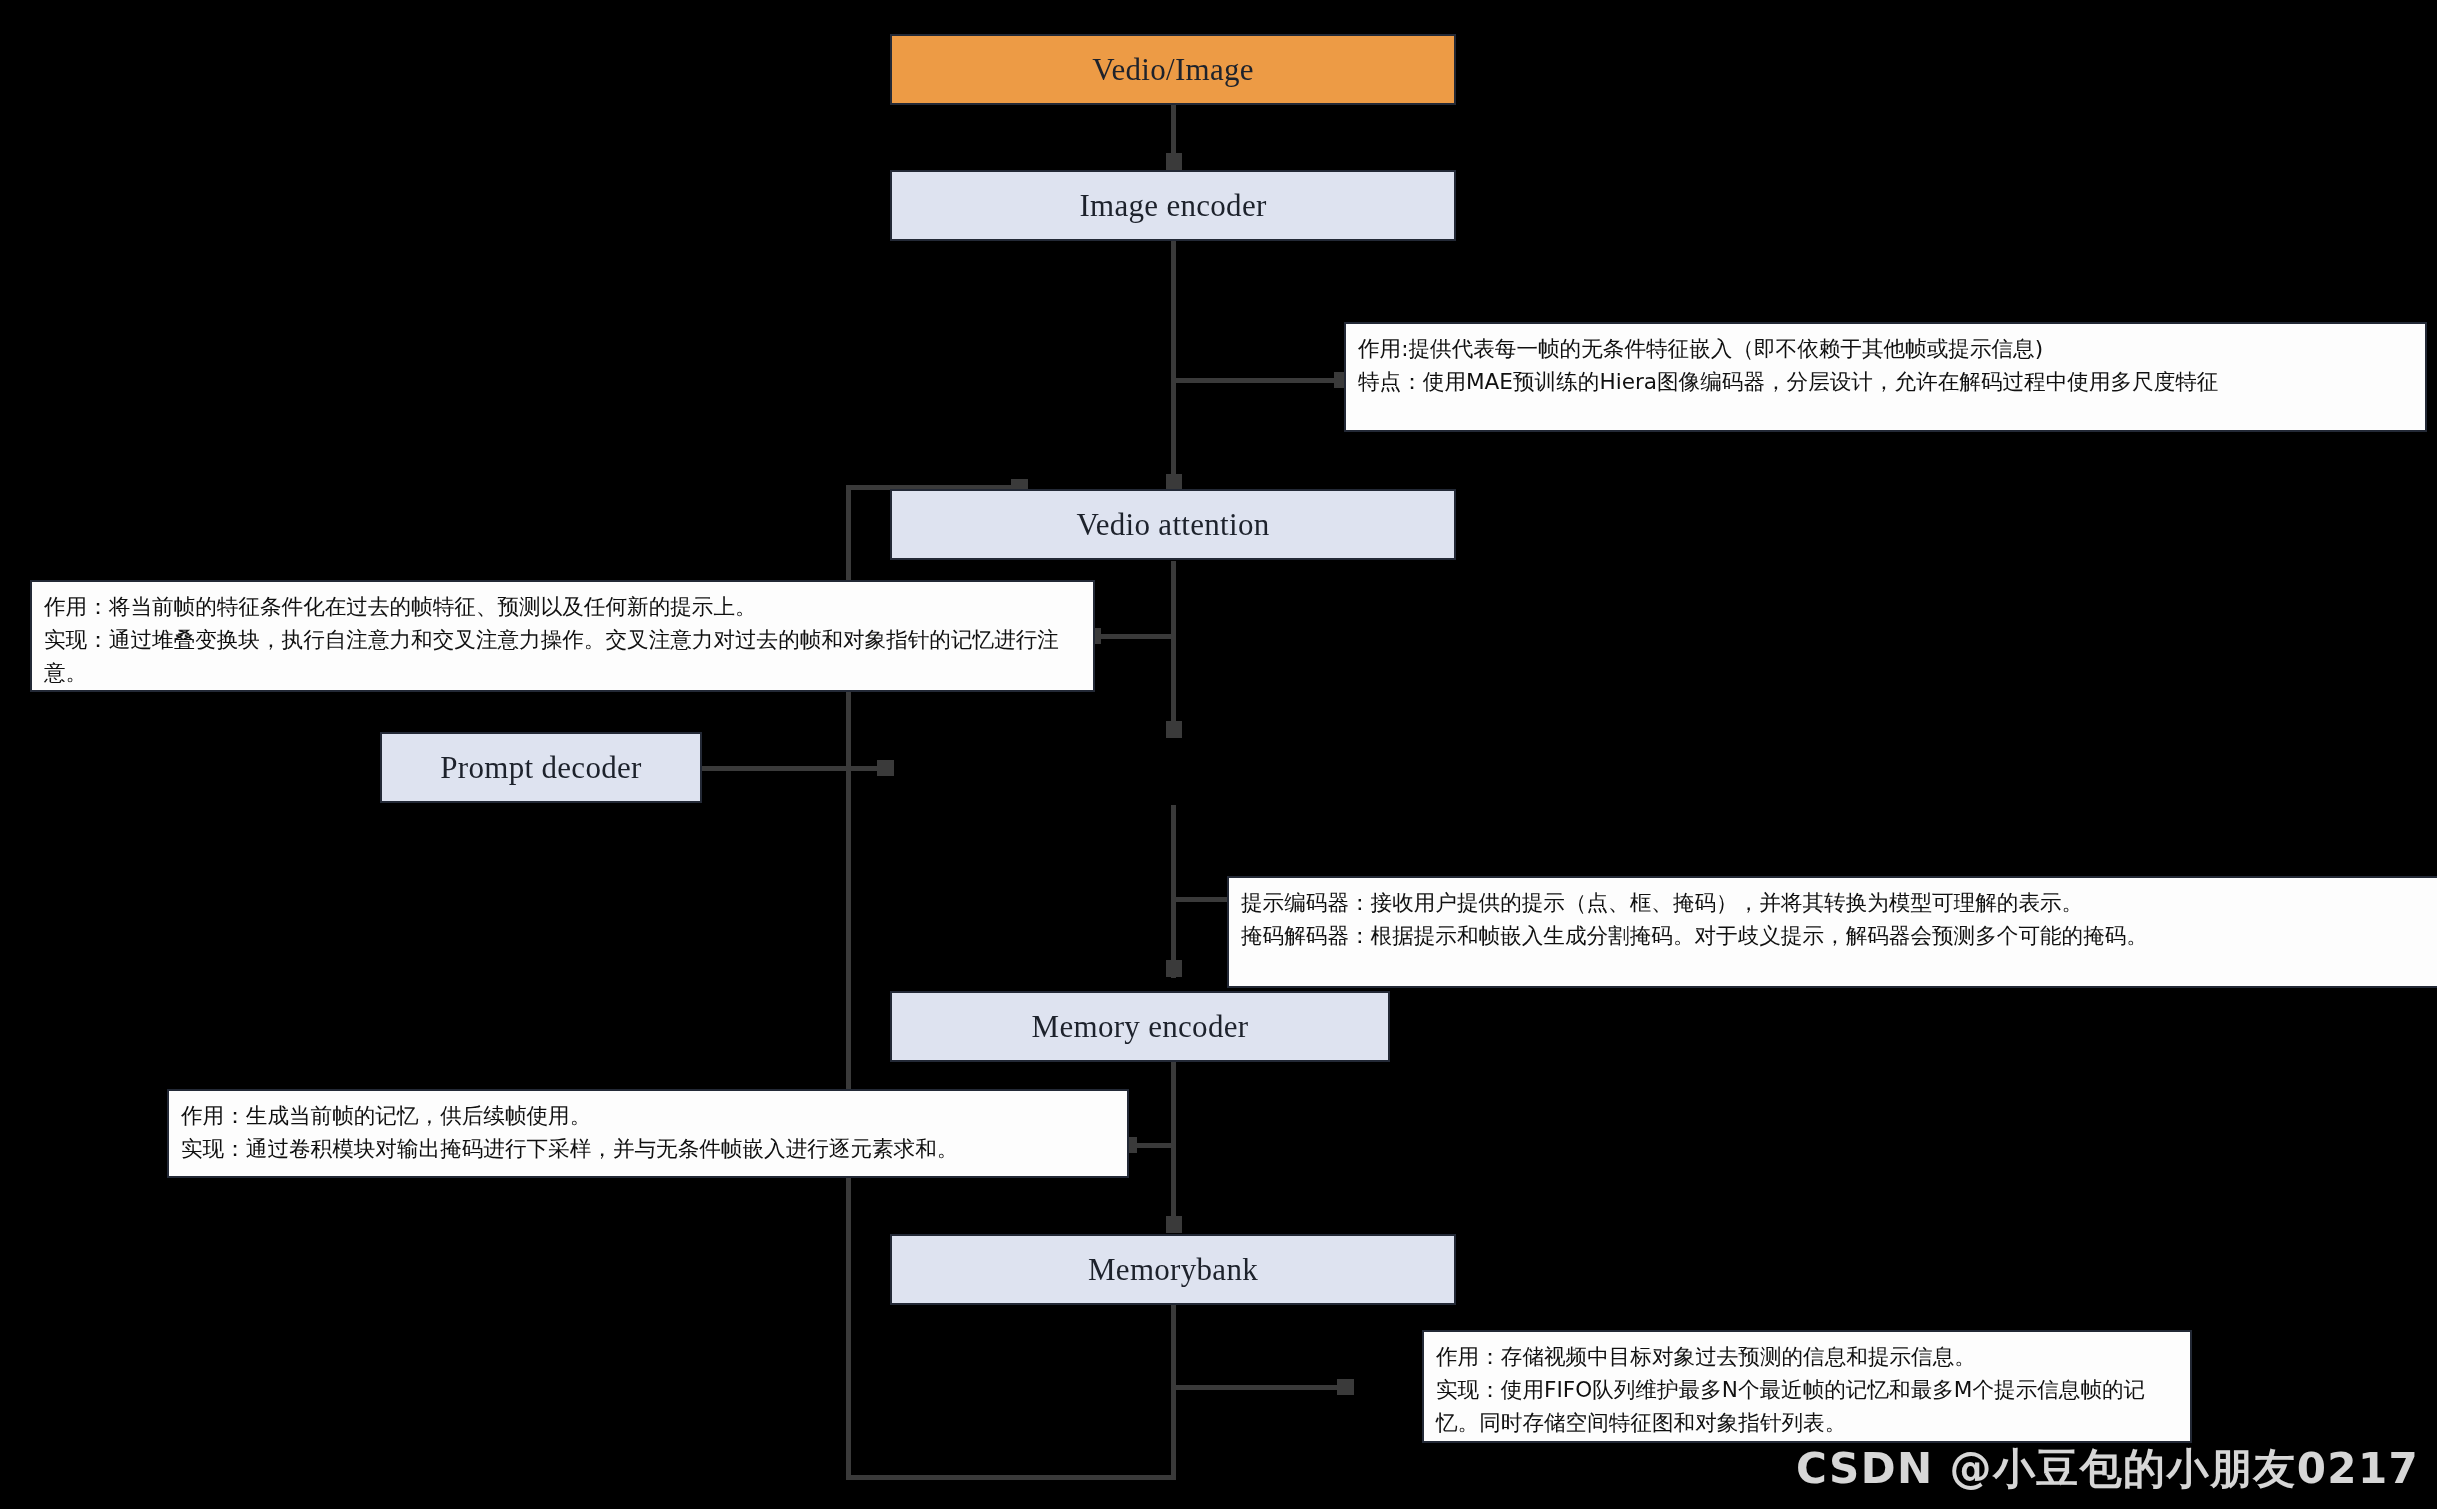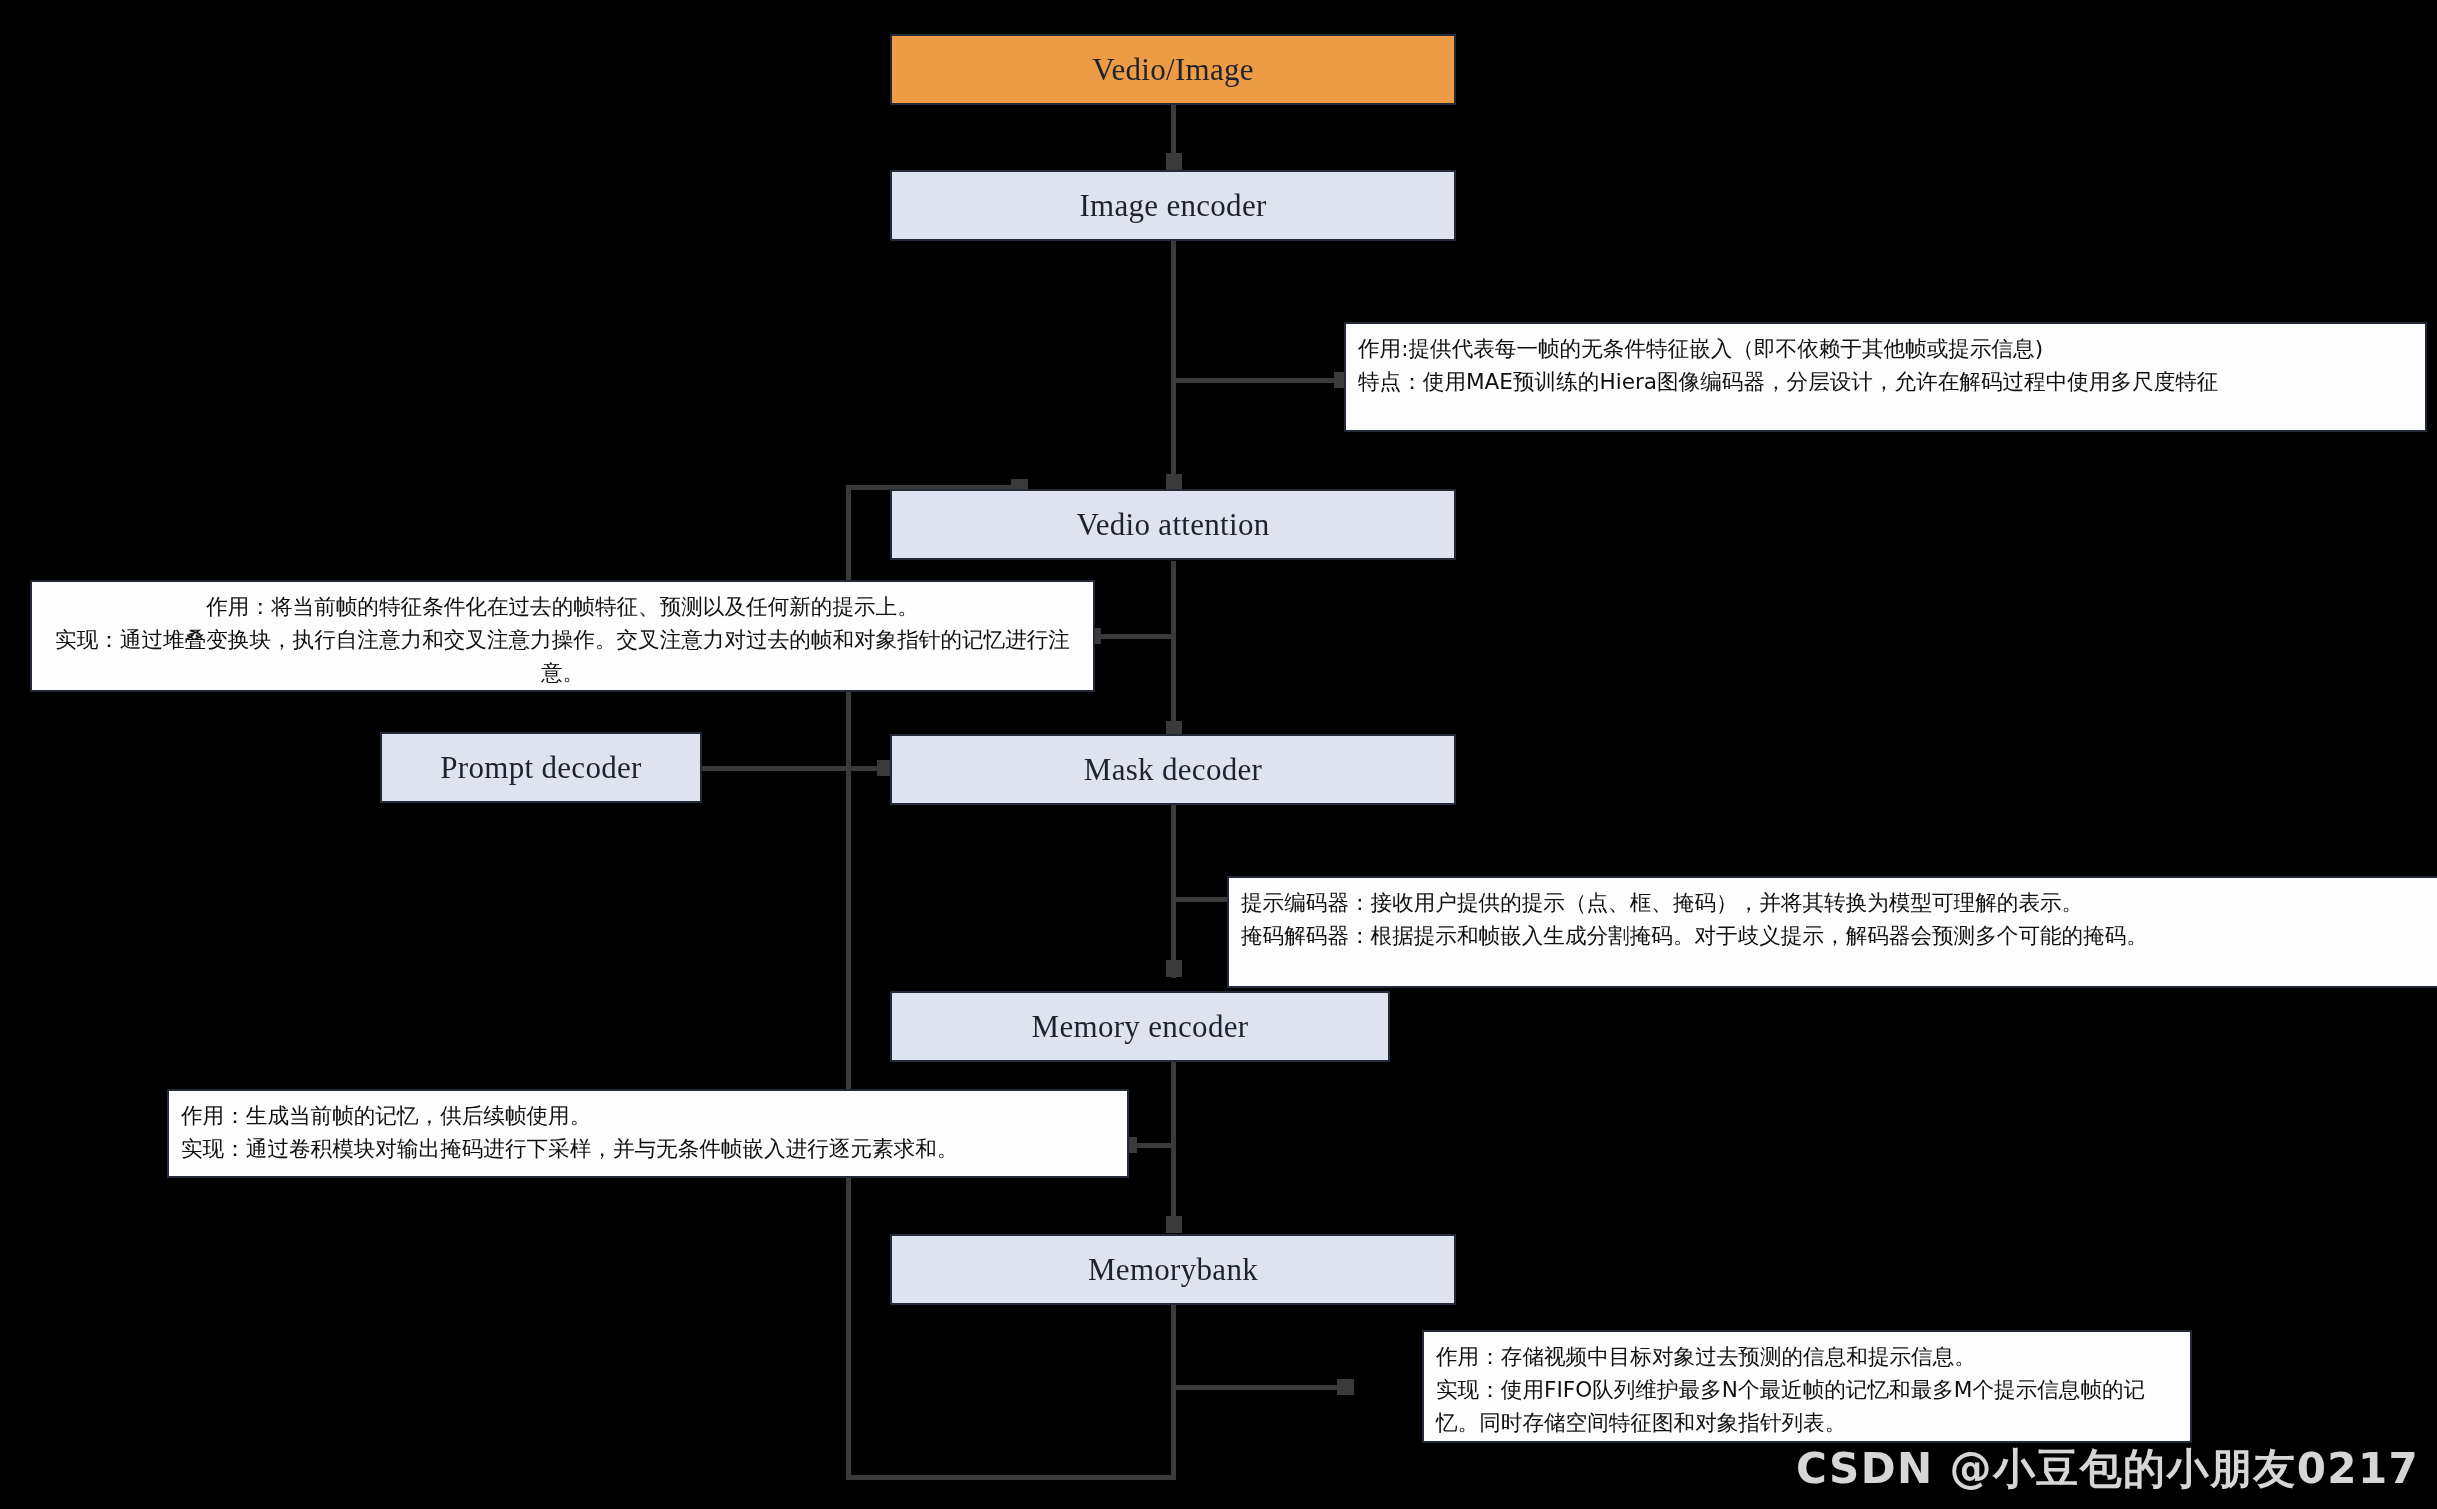--- a/index.html
+++ b/index.html
@@ -114,38 +114,35 @@
   </div>
 
   <div class="node blue" style="left:890px;top:489px;width:566px;height:71px;">
     <span>Vedio attention</span>
   </div>
 
   <div class="node blue" style="left:380px;top:732px;width:322px;height:71px;">
     <span>Prompt decoder</span>
   </div>
 
-  <div class="node blue" style="left:890px;top:734px;width:566px;height:71px;">
-    <span>Mask decoder</span>
-  </div>
 
   <div class="node blue" style="left:890px;top:991px;width:500px;height:71px;">
     <span>Memory encoder</span>
   </div>
 
   <div class="node blue" style="left:890px;top:1234px;width:566px;height:71px;">
     <span>Memorybank</span>
   </div>
 
   <div class="note" style="left:1344px;top:322px;width:1083px;height:110px;">
     <p>作用:提供代表每一帧的无条件特征嵌入（即不依赖于其他帧或提示信息)</p>
     <p>特点：使用MAE预训练的Hiera图像编码器，分层设计，允许在解码过程中使用多尺度特征</p>
   </div>
 
-  <div class="note" style="left:30px;top:580px;width:1065px;height:112px;text-align:center;">
+  <div class="note" style="left:30px;top:580px;width:1065px;height:112px;">
     <p>作用：将当前帧的特征条件化在过去的帧特征、预测以及任何新的提示上。</p>
     <p>实现：通过堆叠变换块，执行自注意力和交叉注意力操作。交叉注意力对过去的帧和对象指针的记忆进行注意。</p>
   </div>
 
   <div class="note" style="left:1227px;top:876px;width:1327px;height:112px;">
     <p>提示编码器：接收用户提供的提示（点、框、掩码），并将其转换为模型可理解的表示。</p>
     <p>掩码解码器：根据提示和帧嵌入生成分割掩码。对于歧义提示，解码器会预测多个可能的掩码。</p>
   </div>
 
   <div class="note" style="left:167px;top:1089px;width:962px;height:89px;">

